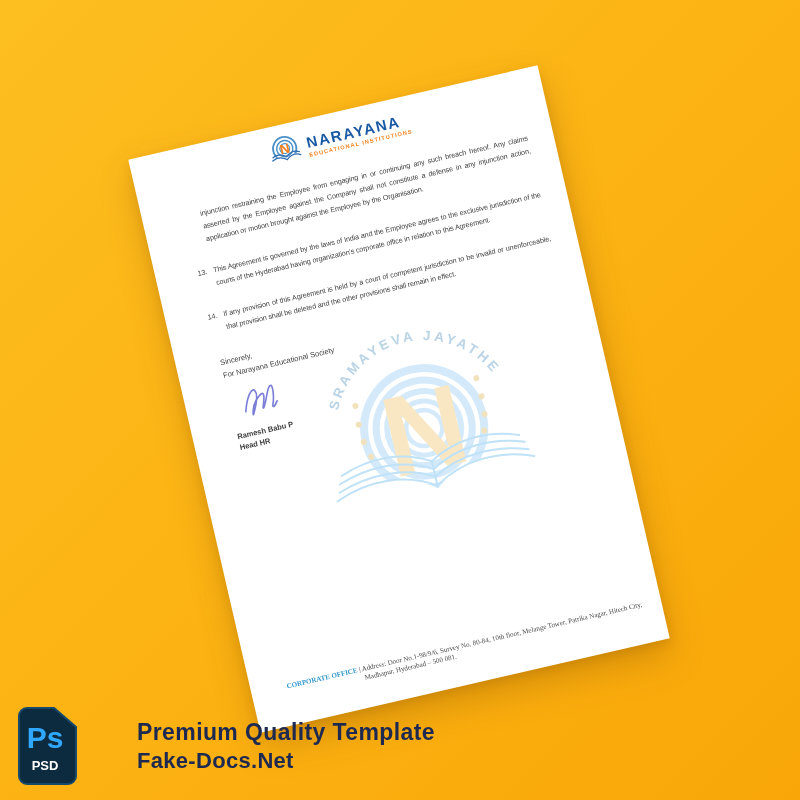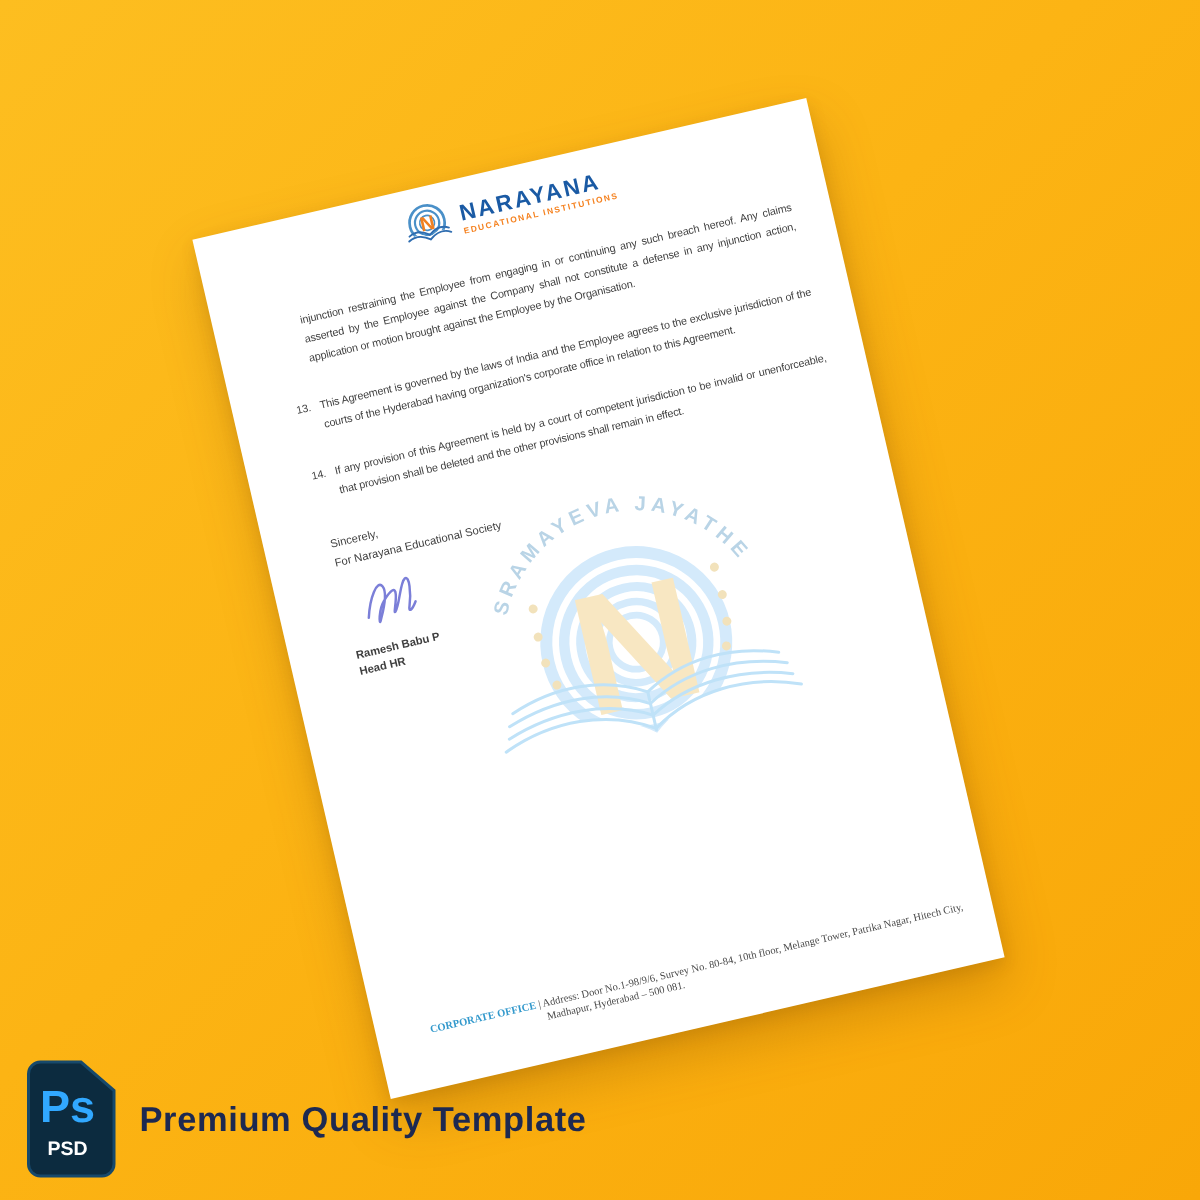--- a/index.html
+++ b/index.html
@@ -35,21 +35,21 @@
   .footer {
     position:absolute; left:36px; right:10px; bottom:24px;
     font-family:"Liberation Serif", serif; font-size:7px; line-height:9.6px; color:#4a4a4a;
     white-space:nowrap;
   }
   .footer .corp { color:#3399cc; font-weight:bold; }
   .footer-line2 { margin-left:78px; white-space:normal; }
   
   .badge { position:absolute; left:16px; top:706px; display:flex; align-items:center; gap:15px; z-index:5; }
   .psd-icon svg { width:62px; height:80px; display:block; }
-  .badge-text { color:#1d2951; font-weight:bold; }
+  .badge-text { color:#1d2951; font-weight:bold;margin-left:44px; }
   .badge-line1 { font-size:23px; line-height:29px; letter-spacing:0.4px; }
   .badge-line2 { font-size:22px; line-height:28px; letter-spacing:0.3px; }
 </style>
 </head>
 <body>
 
 <div class="stage">
 
   <div class="paper">
 
@@ -157,16 +157,17 @@
   <div class="badge">
     <span class="psd-icon">
       <svg viewBox="0 0 62 80">
         <path d="M11,2 L38,2 L60,21 L60,70 A8,8 0 0 1 52,78 L11,78 A8,8 0 0 1 3,70 L3,10 A8,8 0 0 1 11,2 Z" fill="#0c2b3f" stroke="#17496b" stroke-width="2"></path>
         <text x="29" y="42" text-anchor="middle" font-size="30" font-weight="bold" fill="#31a8ff" font-family="Liberation Sans, sans-serif">Ps</text>
         <text x="29" y="64" text-anchor="middle" font-size="13" font-weight="bold" fill="#ffffff" font-family="Liberation Sans, sans-serif">PSD</text>
       </svg>
     </span>
     <span class="badge-text">
       <div class="badge-line1">Premium Quality Template</div>
+      <div class="badge-line2">Fake-Docs.Net</div>
     </span>
   </div>
 
 </div>
 
 </body></html>

